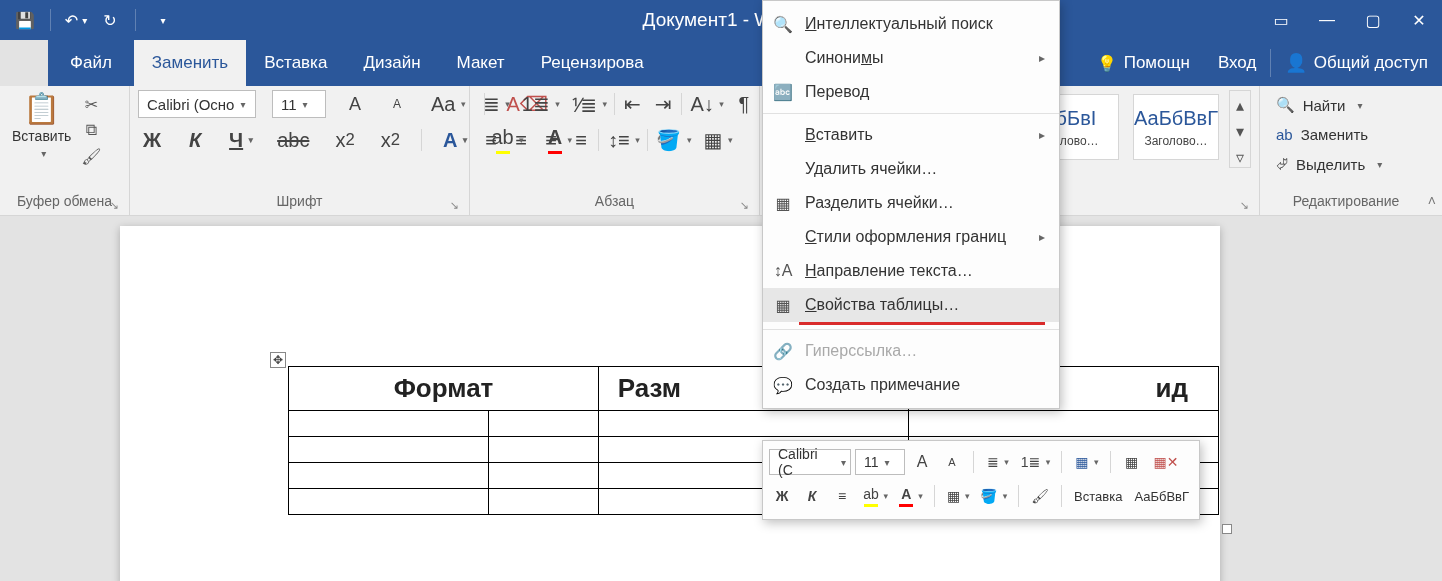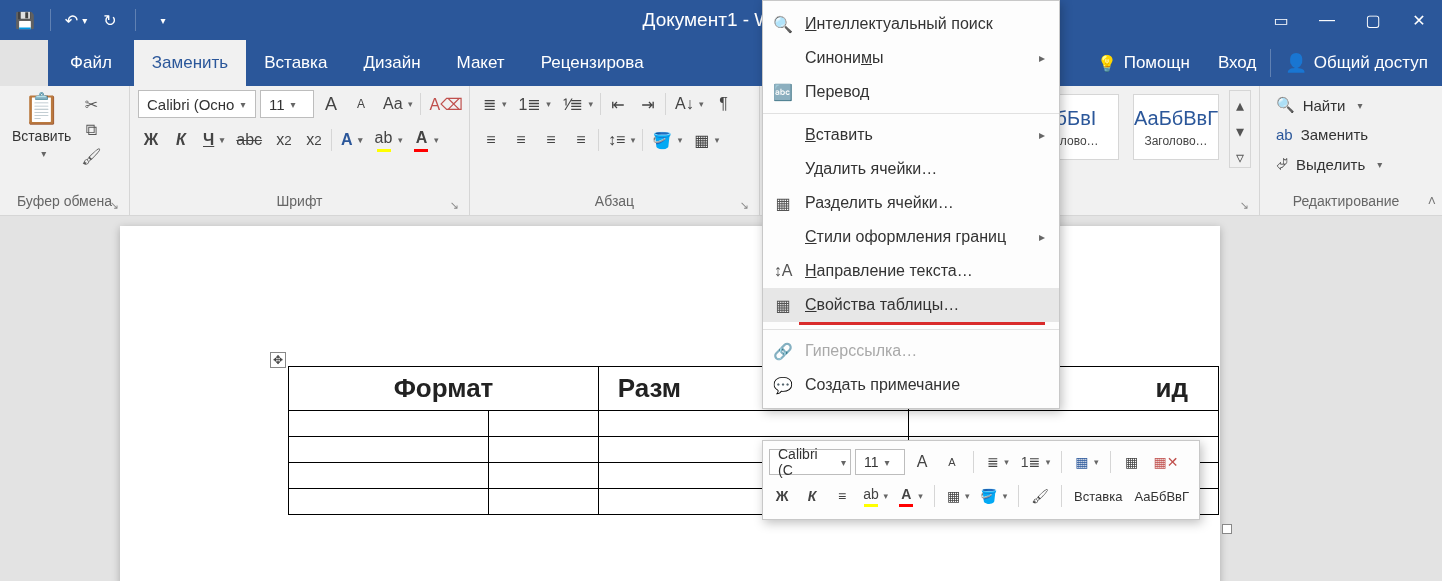--- a/index.html
+++ b/index.html
@@ -32,24 +32,24 @@
   .rgroup-body { flex: 1; display: flex; align-items: flex-start; gap: 6px; }
   .rgroup-label { height: 22px; font-size: 14px; color: #666; text-align: center; position: relative; }
   .dlg-launch { position: absolute; right: 2px; bottom: 3px; font-size: 11px; color: #888; }
 
   .big-btn { display: flex; flex-direction: column; align-items: center; justify-content: flex-start; padding: 4px 4px 0 4px; gap: 4px; }
   .big-btn .ic { font-size: 30px; line-height: 1; }
   .big-btn .lbl { font-size: 14px; color: #333; }
   .vstack { display: flex; flex-direction: column; gap: 6px; padding-top: 4px; }
   .small-ic { width: 20px; height: 20px; display: flex; align-items: center; justify-content: center; color: #555; font-size: 16px; }
 
-  .font-row { display: flex; align-items: center; gap: 4px; }
+  .font-row { display: flex; align-items: center; gap: 16px; }
   .combo { height: 28px; border: 1px solid #bdbdbd; background: #fff; display: flex; align-items: center; padding: 0 4px 0 8px; font-size: 15px; color: #333; }
   .combo .dd { margin-left: 6px; font-size: 10px; color: #666; }
-  .ibtn { height: 28px; min-width: 26px; display: flex; align-items: center; justify-content: center; font-size: 16px; color: #444; border: 1px solid transparent; padding: 0 4px; }
+  .ibtn { height: 28px; min-width: 26px; display: flex; align-items: center; justify-content: center; font-size: 20px; color: #444; border: 1px solid transparent; padding: 0 4px; }
   .ibtn.split { padding-right: 12px; position: relative; }
   .ibtn.split::after { content: "▾"; position: absolute; right: 2px; font-size: 9px; color: #666; }
   .ibtn .und-bar { display: block; width: 14px; height: 3px; margin-top: 2px; }
 
   .para-row { display: flex; align-items: center; gap: 4px; }
   .style-card { width: 86px; height: 66px; border: 1px solid #d6d6d6; background: #fff; display: flex; flex-direction: column; align-items: center; justify-content: center; margin: 4px; float: left; }
   .style-card .prev { font-size: 20px; color: #2b579a; }
   .style-card .nm { font-size: 12px; color: #444; margin-top: 4px; }
 
   .edit-col { display: flex; flex-direction: column; gap: 8px; padding-top: 4px; }

